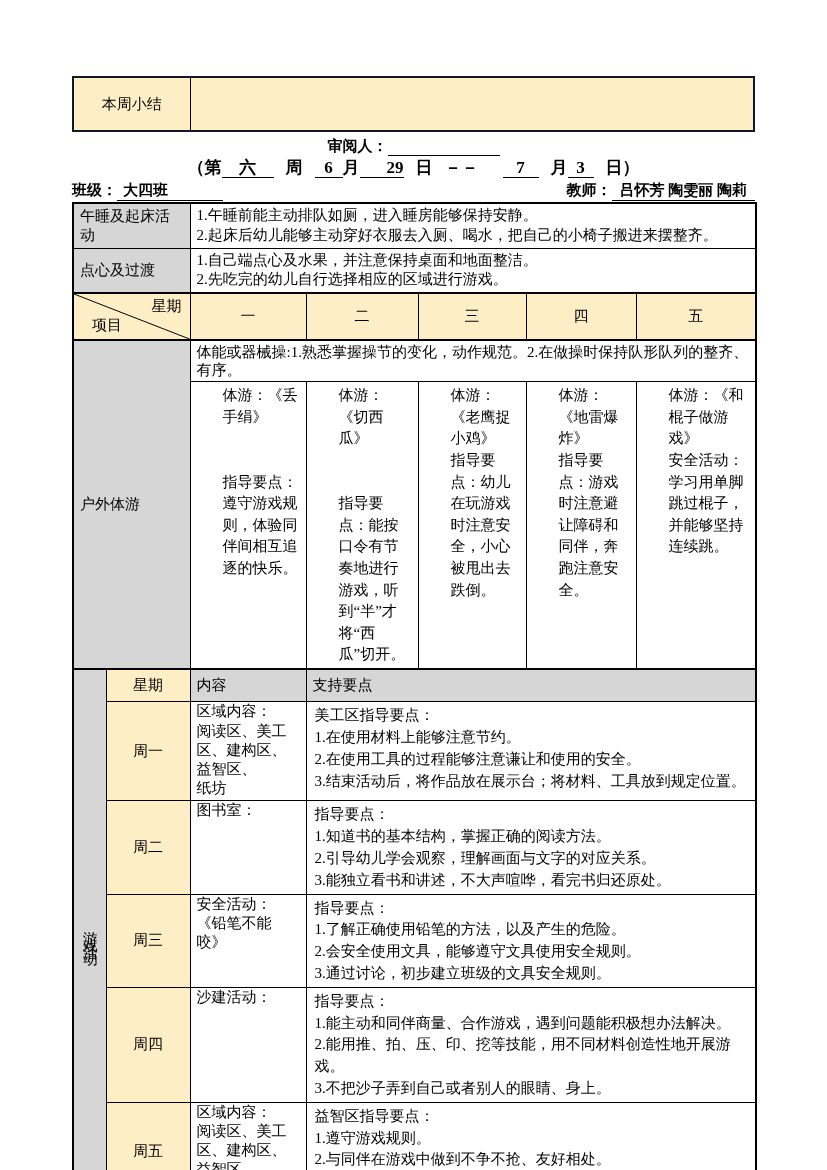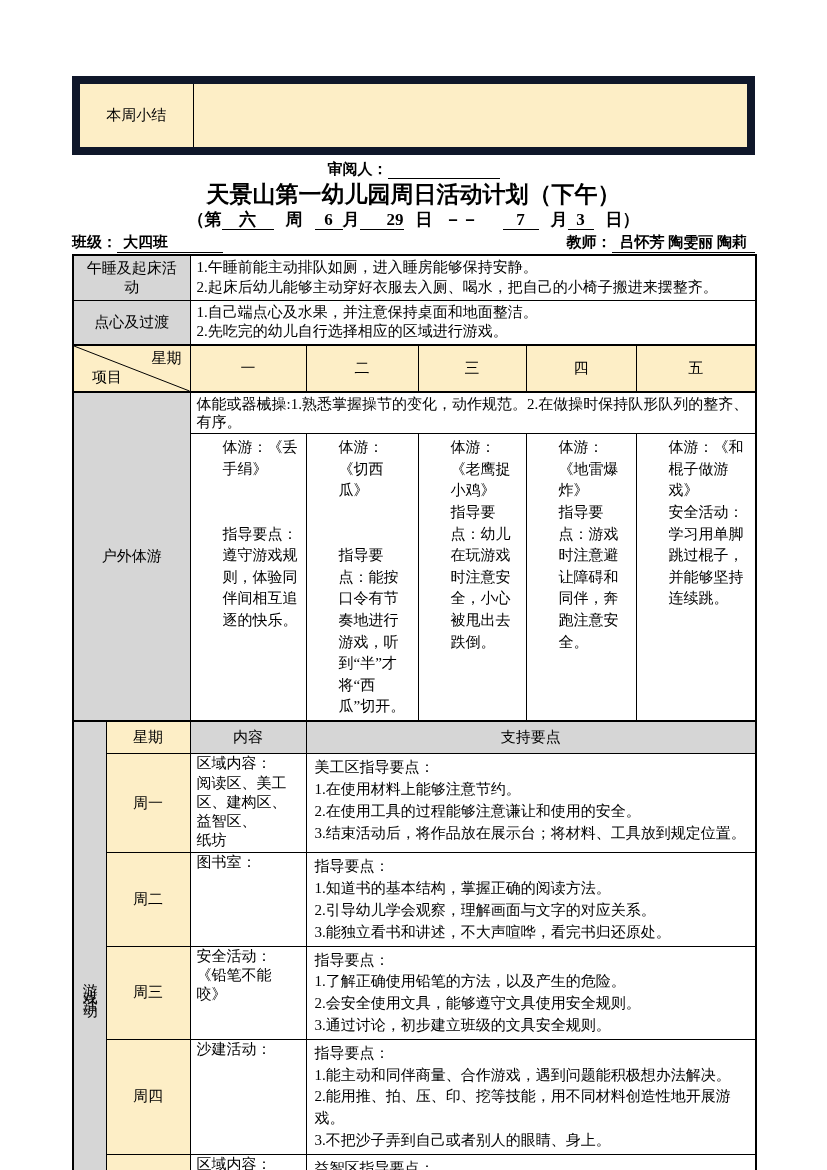--- a/index.html
+++ b/index.html
@@ -5,21 +5,21 @@
   html,body{margin:0;padding:0;}
   body{
     width:827px;height:1170px;background:#ffffff;position:relative;
     font-family:"Liberation Serif",serif;color:#000;
   }
   .doc{position:absolute;left:72px;top:76px;width:683px;}
 
   
   table{border-collapse:collapse;table-layout:fixed;width:683px;}
   td{border:1px solid #000;padding:2px 6px;vertical-align:middle;overflow:hidden;}
-  .summary-table{border:8px solid #0f172a;height:79px;}
+  .summary-table{border:2px solid #0f172a;height:56px;}
   .summary-table td{background:#fdeec6;}
   .summary-label{width:115px;text-align:center;font-size:15px;}
   .summary-content{font-size:15px;}
 
   
   .reviewer-line{margin-top:5px;text-align:center;font-size:15px;font-weight:bold;height:19px;}
   .blank-line{display:inline-block;width:112px;border-bottom:1px solid #000;height:15px;vertical-align:bottom;}
   .title{text-align:center;font-size:23px;font-weight:bold;line-height:26px;margin-top:3px;}
   .subtitle{text-align:center;font-size:17px;font-weight:bold;line-height:22px;margin-top:1px;}
   .subtitle .blank{display:inline-block;border-bottom:1.5px solid #000;text-align:center;line-height:19px;}
@@ -30,21 +30,21 @@
   .subtitle .w-d2{min-width:26px;}
   .subtitle .gap{display:inline-block;width:12px;}
   .meta-line{display:flex;justify-content:space-between;font-size:15px;font-weight:bold;margin-top:2px;margin-bottom:1px;height:20px;align-items:center;}
   .u{border-bottom:1.5px solid #000;}
   .class-value{display:inline-block;min-width:100px;padding-left:6px;}
   .teacher-value{display:inline-block;padding:0 8px;}
 
   
   .main-table{border:2px solid #000;}
   .main-table td{font-size:15px;}
-  .lbl{background:#d6d6d6;text-align:center;font-size:15px;}
+  .lbl{background:#d6d6d6;text-align:left;font-size:15px;}
   .ylw{background:#fdeec6;text-align:center;font-size:15px;}
   .pre{white-space:pre-line;}
   .top{vertical-align:top;}
   .bt2 td{border-top:2px solid #000;}
 
   .r-nap{height:41px;}   .r-snack{height:37px;}
   .r-whead{height:47px;} .r-ex{height:27px;}  .r-out{height:173px;}
   .r-ghead{height:33px;} .r-mon{height:97px;} .r-tue{height:89px;}
   .r-wed{height:87px;}   .r-thu{height:88px;} .r-fri{height:89px;}
 
@@ -79,21 +79,20 @@
       <td class="summary-label">本周小结</td>
       <td class="summary-content"></td>
     </tr>
   </tbody>
     </table>
 
   <div class="reviewer-line">
     <span>审阅人：</span><span class="blank-line"></span>
   </div>
 
-  <div class="title">天景山第一幼儿园周日活动计划（下午）</div>
 
   <div class="subtitle">
     <span>（第</span><span class="blank w-week">六</span><span class="gap"></span><span>周</span><span class="gap"></span><span class="blank w-m1">6</span><span>月</span><span class="blank w-d1">29</span><span class="gap"></span><span>日</span><span class="gap"></span><span>－－</span><span class="gap"></span><span class="gap"></span><span class="blank w-m2">7</span><span class="gap"></span><span>月</span><span class="blank w-d2">3</span><span class="gap"></span><span>日）</span>
   </div>
 
   <div class="meta-line">
     <span>
       <span>班级：</span><span class="u class-value">大四班</span>
     </span>
     <span>

